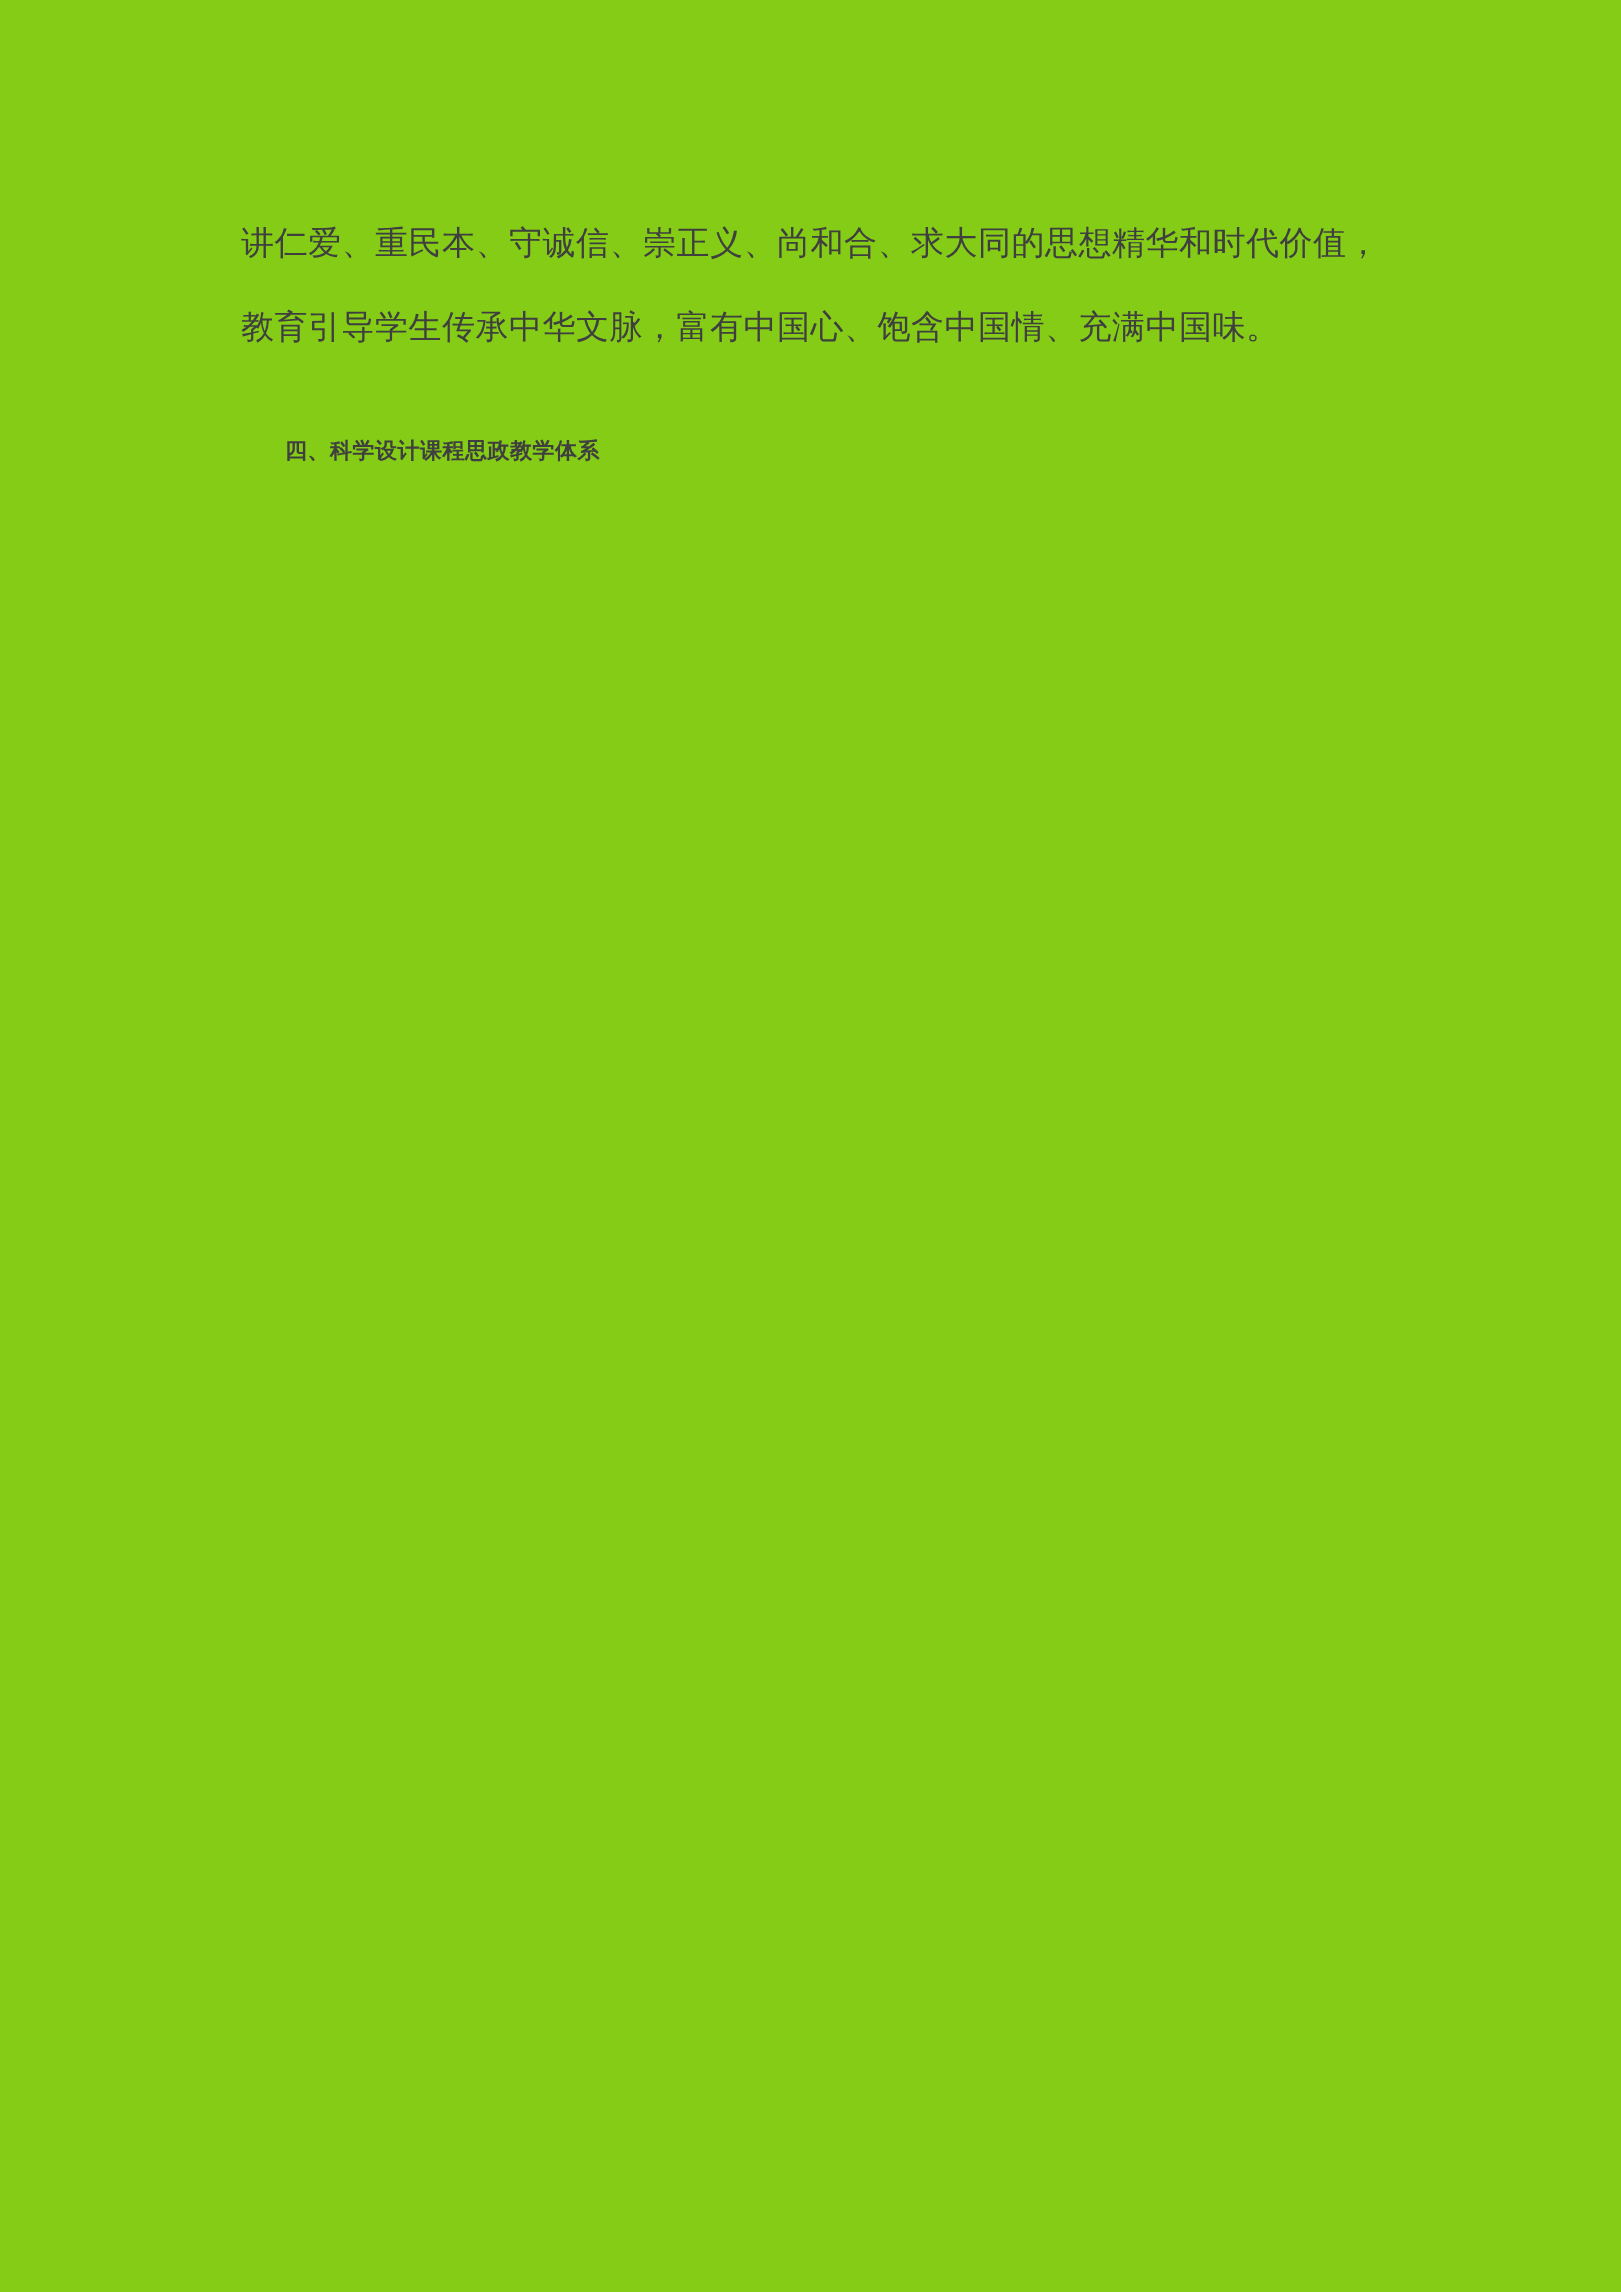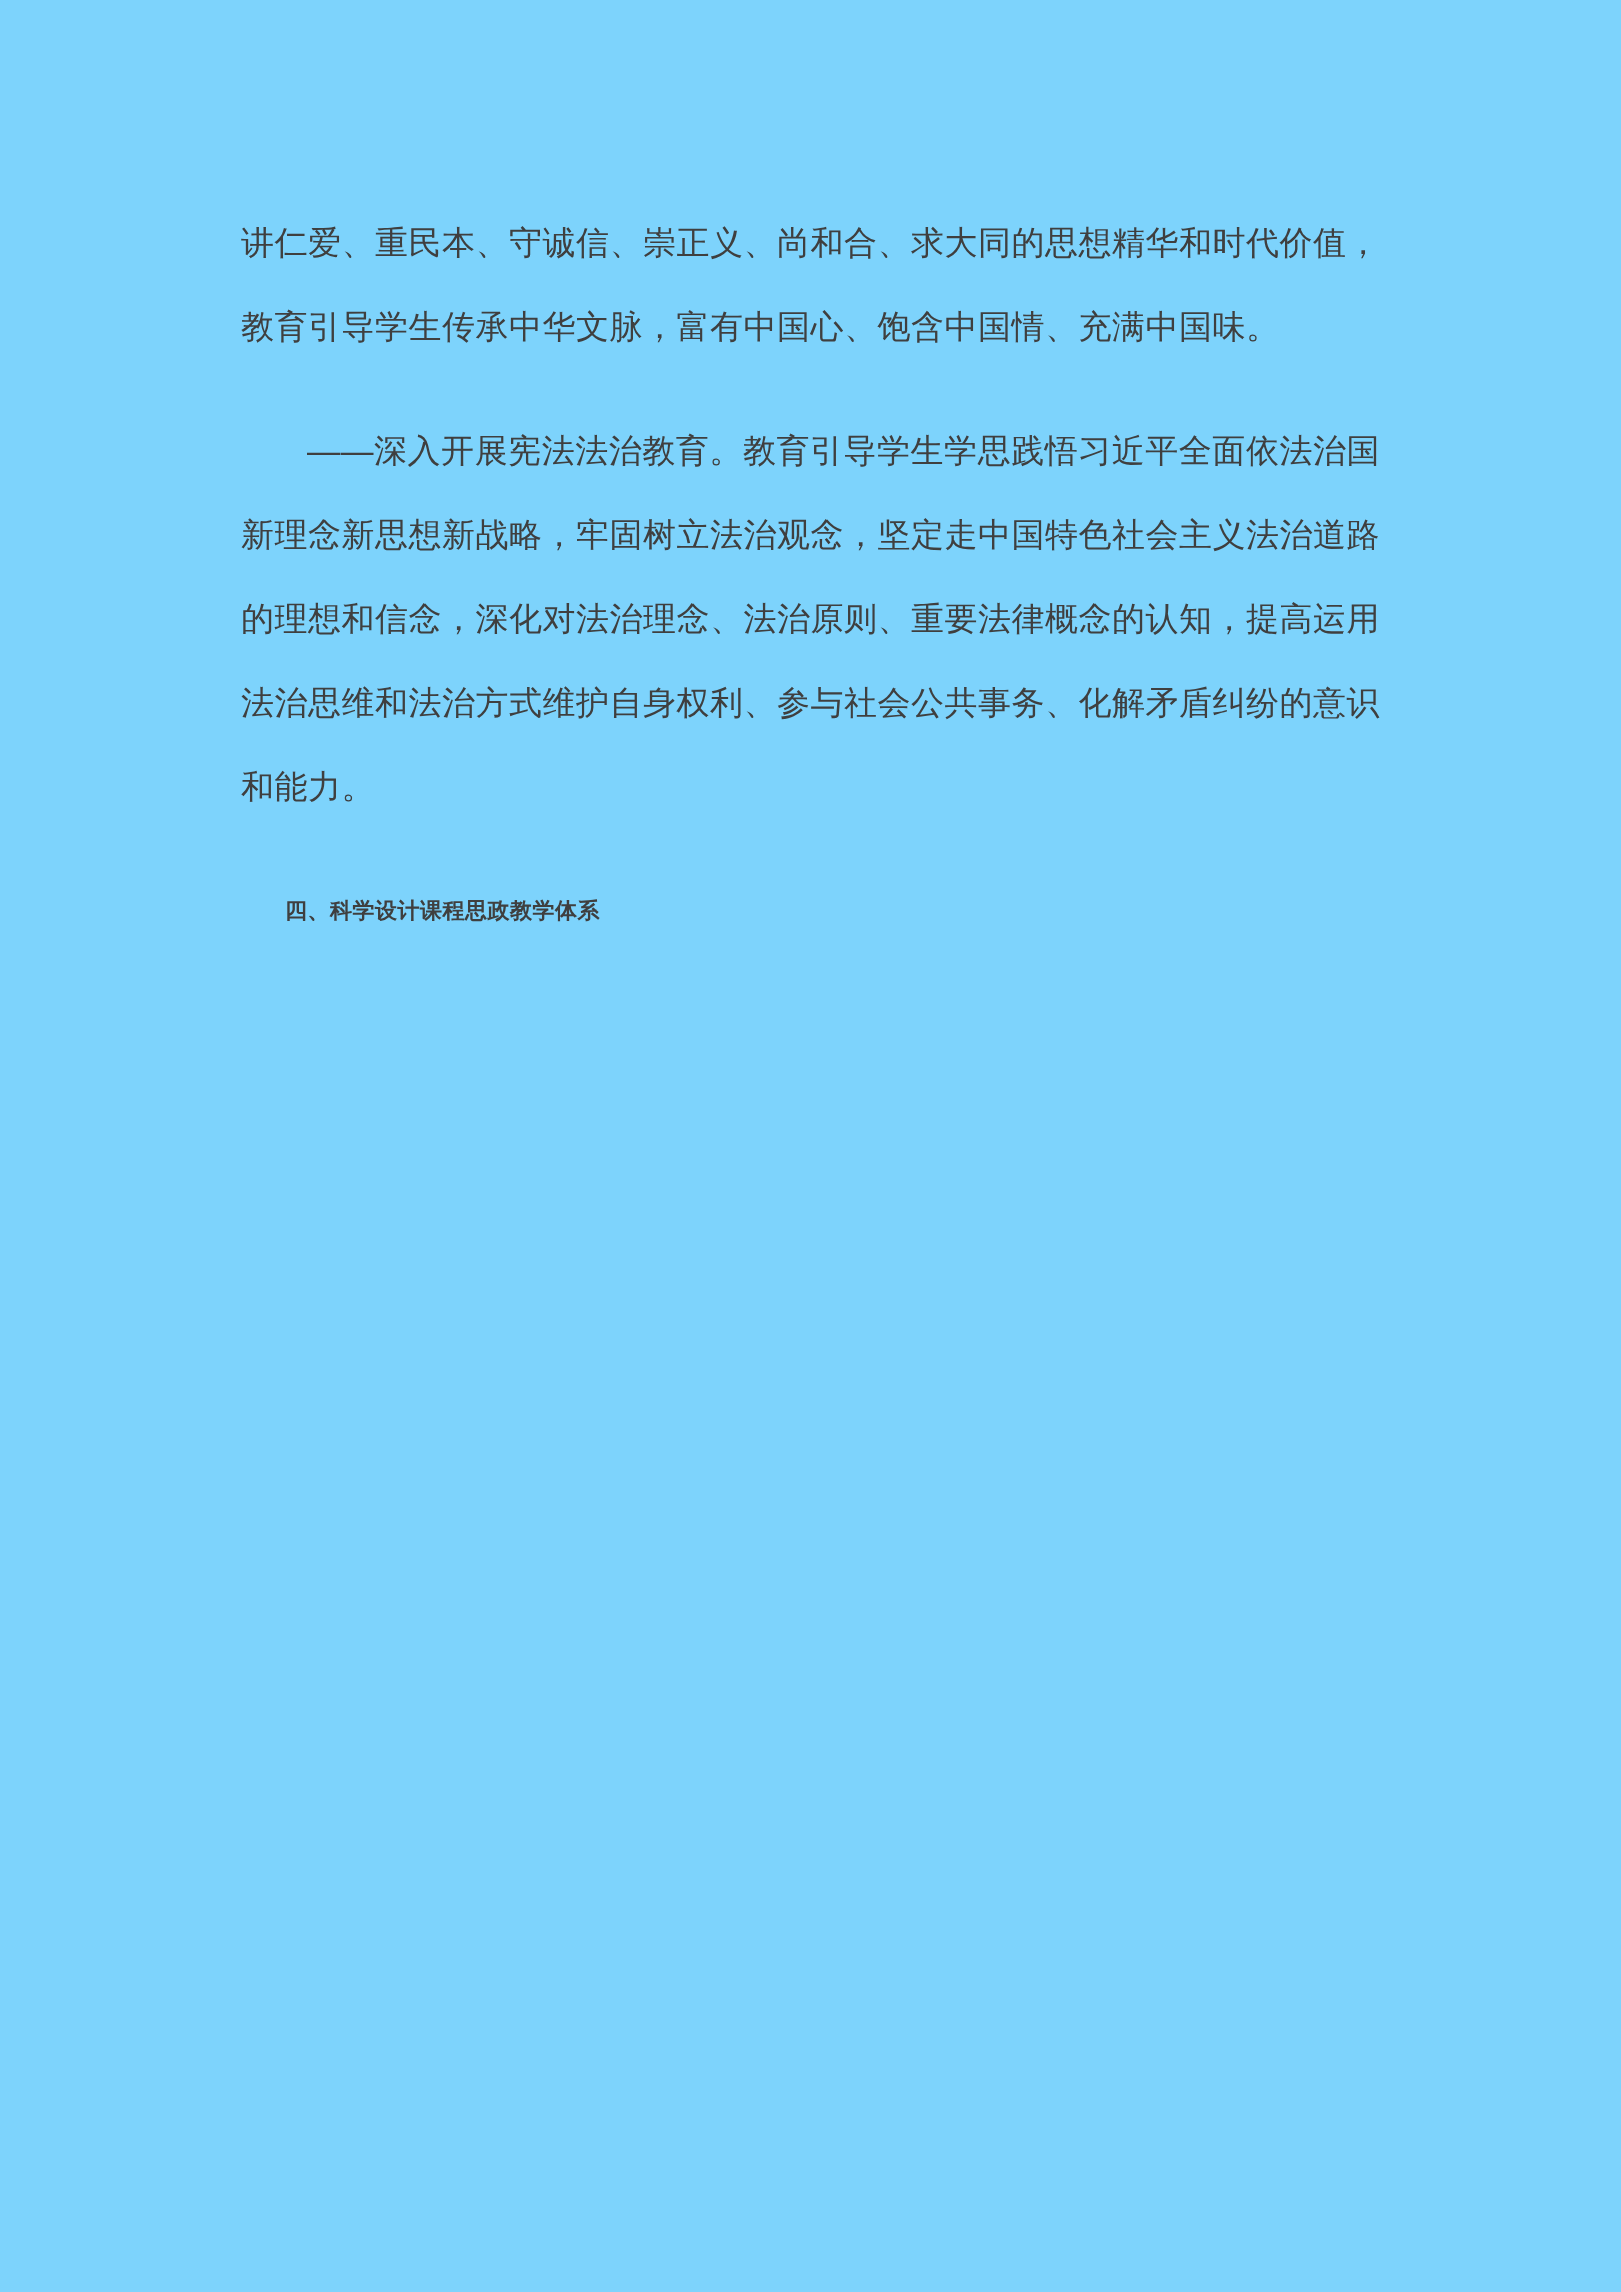--- a/index.html
+++ b/index.html
@@ -4,21 +4,21 @@
 <style>
   html, body {
     margin: 0;
     padding: 0;
     background: #ffffff;
   }
   .page {
     position: relative;
     width: 1621px;
     height: 2293px;
-    background: #7dd3fc;
+    background: #84cc16;
     overflow: hidden;
     font-family: "Liberation Sans", sans-serif;
   }
   .text-block {
     position: absolute;
     top: 201px;
     left: 241px;
     width: 1139px;
     color: #3f3f3f;
     font-size: 33px;
@@ -44,17 +44,16 @@
     color: #3f3f3f;
     letter-spacing: 0.5px;
   }
 </style>
 </head>
 <body>
 
 <div class="page">
   <div class="text-block">
     <p class="para continuation">讲仁爱、重民本、守诚信、崇正义、尚和合、求大同的思想精华和时代价值，教育引导学生传承中华文脉，富有中国心、饱含中国情、充满中国味。</p>
-    <p class="para">——深入开展宪法法治教育。教育引导学生学思践悟习近平全面依法治国新理念新思想新战略，牢固树立法治观念，坚定走中国特色社会主义法治道路的理想和信念，深化对法治理念、法治原则、重要法律概念的认知，提高运用法治思维和法治方式维护自身权利、参与社会公共事务、化解矛盾纠纷的意识和能力。</p>
     <h2 class="heading">四、科学设计课程思政教学体系</h2>
   </div>
 </div>
 
 
 </body></html>

